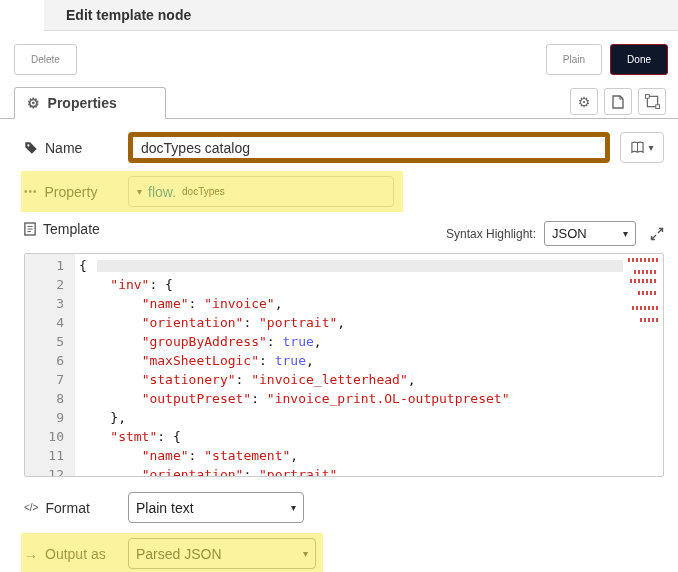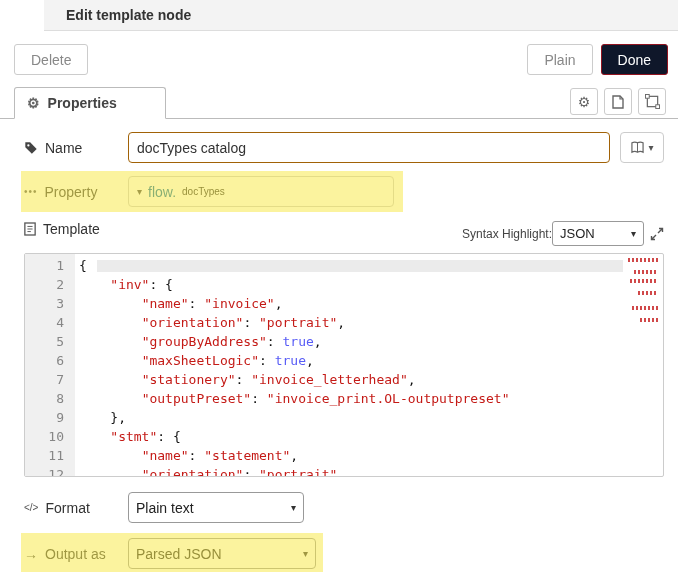--- a/index.html
+++ b/index.html
@@ -31,21 +31,21 @@
     padding: 13px 10px 11px 14px;
   }
   .toolbar .spacer { flex: 1; }
   .btn {
     height: 31px;
     padding: 0 16px;
     border: 1px solid #ccc;
     border-radius: 3px;
     background: #fff;
     color: #888;
-    font-size: 14px;
+    font-size: 10px;
     font-family: inherit;
     cursor: pointer;
   }
   .btn.primary {
     background: #0f172a;
     border-color: #921420;
     color: #fff;
     margin-left: 8px;
   }
 
@@ -94,21 +94,21 @@
   .row-label {
     width: 104px; flex-shrink: 0;
     display: flex; align-items: center; gap: 7px;
     color: #333;
   }
   .row-label .mini { font-size: 10px; color: #555; letter-spacing: 1px; }
   .row-label .glyph { font-size: 14px; color: #444; }
   .text-input {
     flex: 1;
     height: 31px;
-    border: 1px solid #a16207;
+    border: 5px solid #a16207;
     border-radius: 4px;
     padding: 0 8px;
     font-family: inherit;
     font-size: 14px;
     color: #333;
     background: #fff;
     outline: none;
   }
   .book-btn {
     width: 44px; height: 31px;
@@ -146,21 +146,21 @@
     top: -5px; height: 41px;
     background: rgba(247, 234, 79, 0.55);
     pointer-events: none;
     z-index: 3;
   }
   .hl-property { left: -3px; width: 382px; }
   .hl-output  { left: -3px; width: 302px; }
 
   
   .template-header { display: flex; align-items: flex-start; margin-top: 14px; }
-  .syntax-group { margin-left: auto; display: flex; align-items: center; }
+  .syntax-group { margin-left: auto; display: flex; align-items: center; gap: 8px; }
   .syntax-label { font-size: 12px; color: #444; }
 
   
   .sel {
     height: 25px;
     border: 1px solid #999;
     border-radius: 3px;
     background: #fff;
     display: flex; align-items: center;
     padding: 0 7px;

